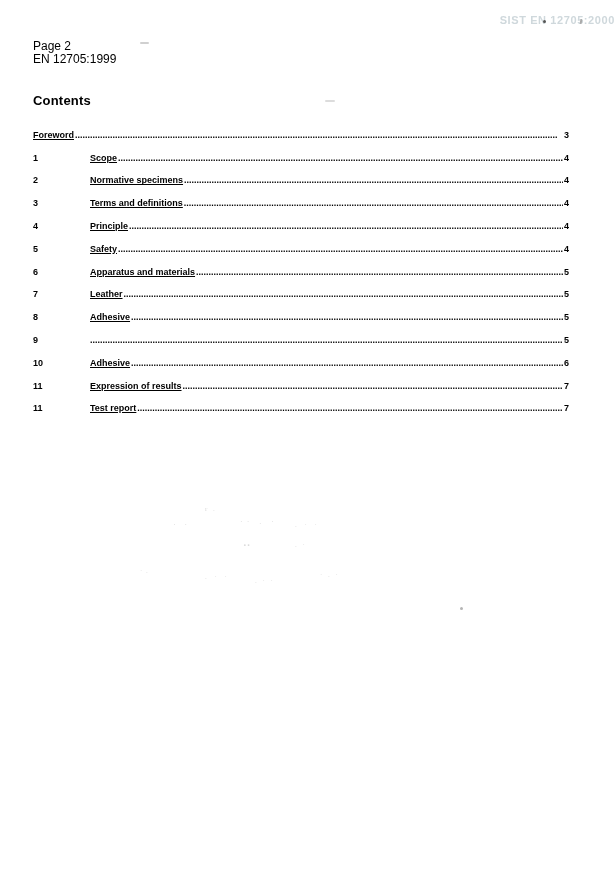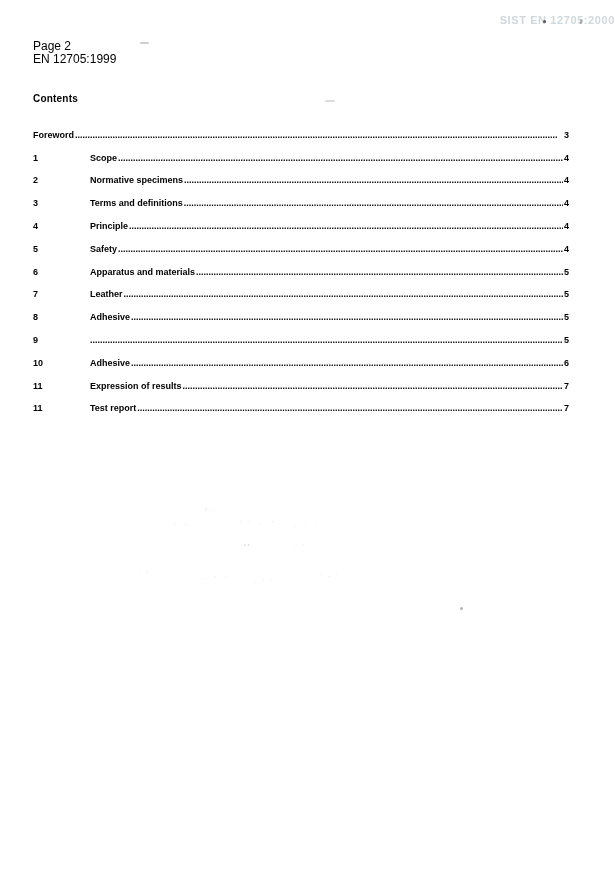--- a/index.html
+++ b/index.html
@@ -56,21 +56,21 @@
     top: 40px;
     font-size: 12px;
     line-height: 13px;
     font-family: "Liberation Sans", sans-serif;
   }
 
   .contents-title {
     position: absolute;
     left: 33px;
     top: 93px;
-    font-size: 10px;
+    font-size: 13px;
     font-weight: bold;
     letter-spacing: 0.2px;
   }
 
   .toc {
     position: absolute;
     left: 33px;
     top: 118px;
     width: 536px;
   }
@@ -84,20 +84,21 @@
     line-height: 11px;
   }
   .toc-row .num {
     width: 57px;
     flex: 0 0 57px;
     text-align: left;
   }
   .toc-row .label {
     white-space: nowrap;
     padding-right: 1px;
+    text-decoration: underline;
   }
   .toc-row .leader {
     flex: 1 1 auto;
     overflow: hidden;
     white-space: nowrap;
     font-weight: bold;
     letter-spacing: 0px;
     margin: 0 0 0 0;
     font-size: 9px;
   }

